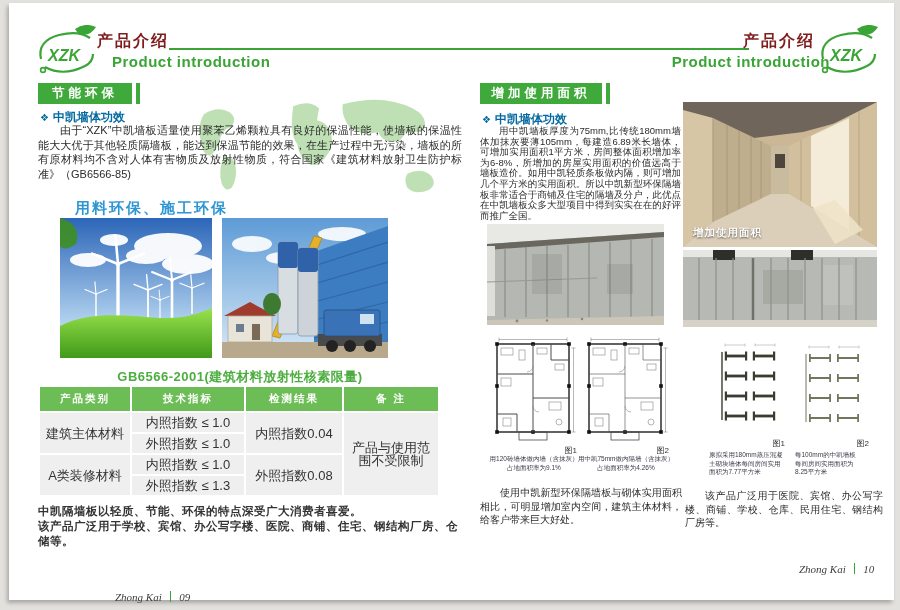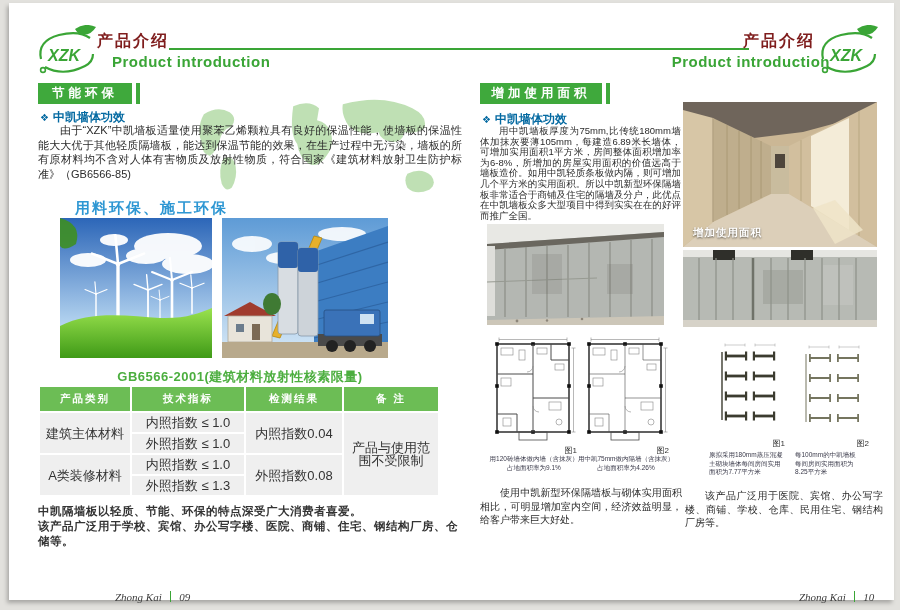--- a/index.html
+++ b/index.html
@@ -491,25 +491,25 @@
       <div>土砌块墙体每间房间实用</div>
       <div>面积为7.77平方米</div>
     </div>
     <div class="abs cap cap-left" style="left:786px;top:448px;width:92px">
       <div>每100mm的中凯墙板</div>
       <div>每间房间实用面积为</div>
       <div>8.25平方米</div>
     </div>
 
     <div class="abs body-text" style="left:471px;top:483px;width:202px">
-      <p class="indent" style="font-size:10px;line-height:13.6px">使用中凯新型环保隔墙板与砌体实用面积相比，可明显增加室内空间，经济效益明显，给客户带来巨大好处。</p>
+      <p class="indent" style="font-size:10px;line-height:13.6px">使用中凯新型环保隔墙板与砌体实用面积相比，可明显增加室内空间，建筑主体材料，给客户带来巨大好处。</p>
     </div>
     <div class="abs body-text" style="left:676px;top:486px;width:198px">
       <p class="indent" style="font-size:10px;line-height:13.6px">该产品广泛用于医院、宾馆、办公写字楼、商铺、学校、仓库、民用住宅、钢结构厂房等。</p>
     </div>
 
-    <div class="abs pfoot" style="left:790px;top:588px">
+    <div class="abs pfoot" style="left:790px;top:560px">
       <span>Zhong Kai</span><span class="pf-bar"></span><span>10</span>
     </div>
   </div>
 
 </div>
 </div>
 
 </body></html>

